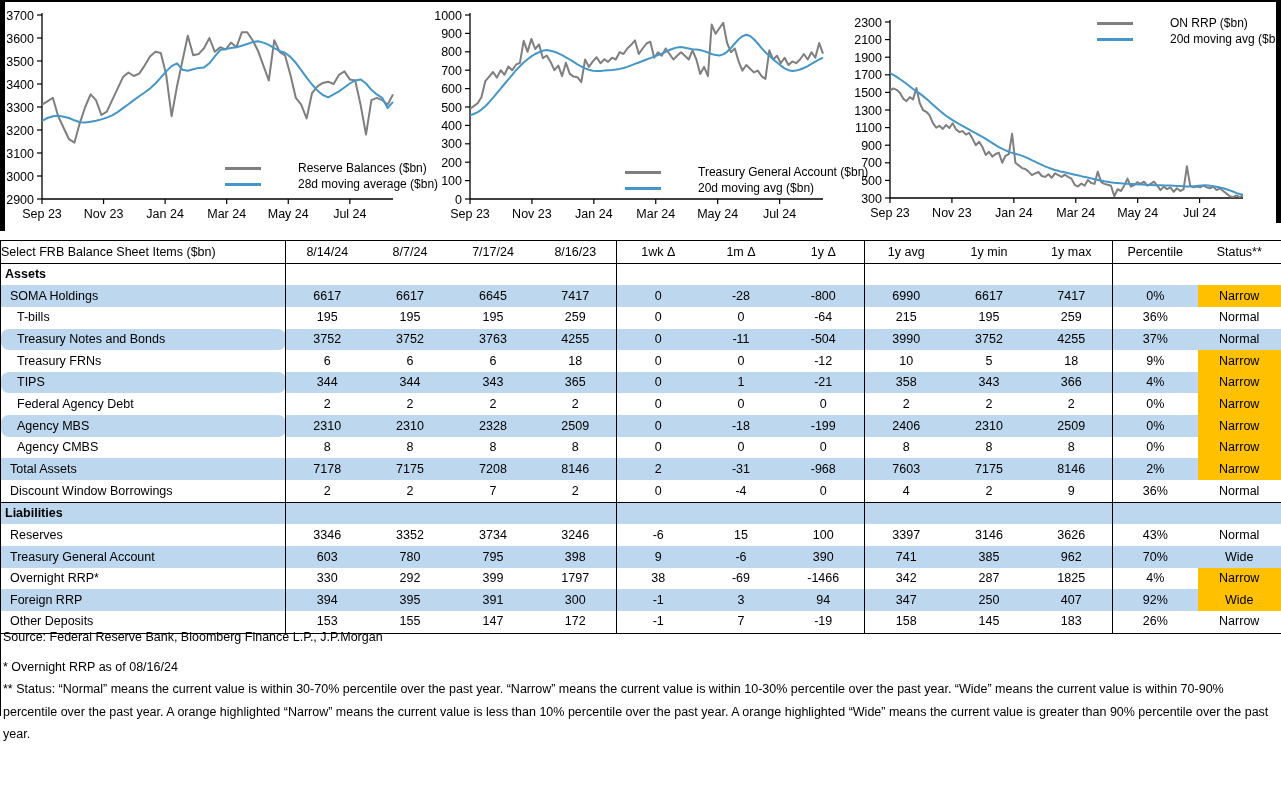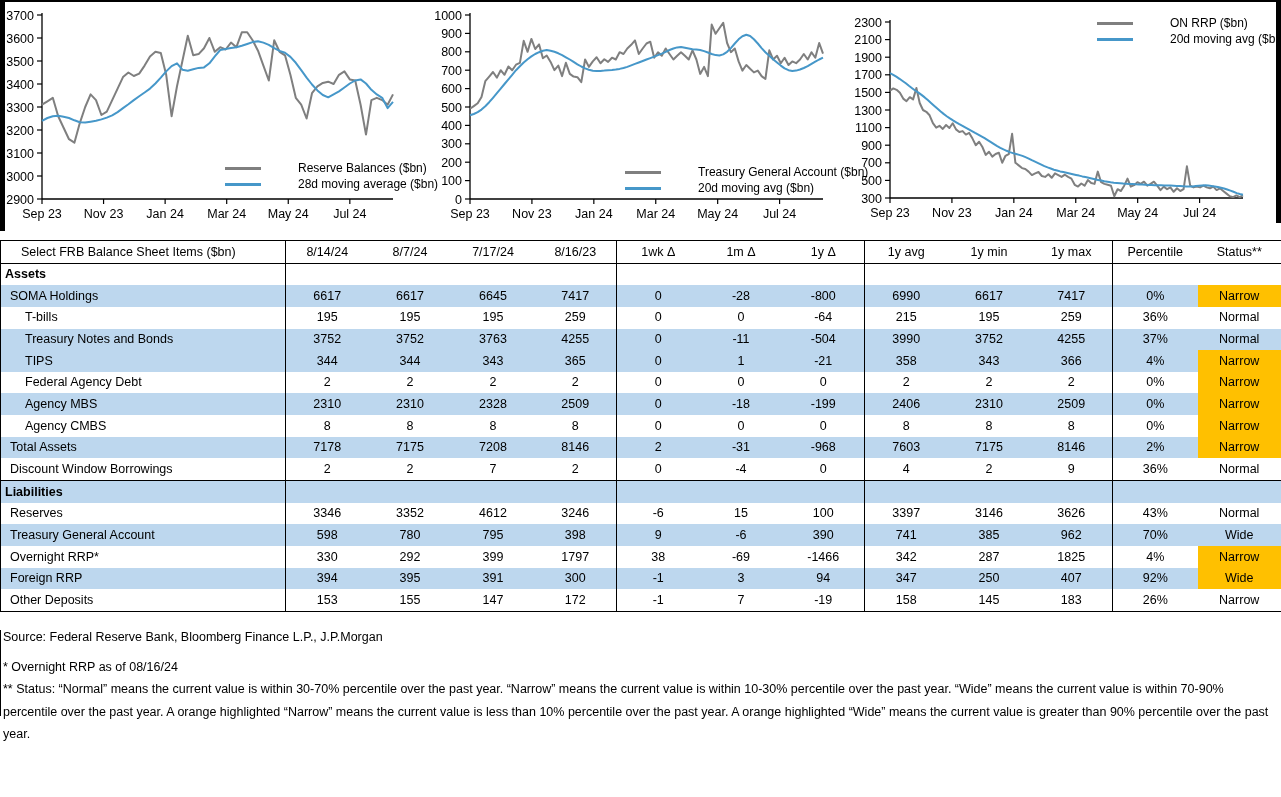--- a/index.html
+++ b/index.html
@@ -21,22 +21,22 @@
   .tablewrap{position:absolute;top:240px;left:0;width:1281px;}
   table{border-collapse:collapse;table-layout:fixed;width:1281px;font-size:12.5px;}
   td,th{padding:0;height:21.65px;overflow:hidden;white-space:nowrap;font-weight:normal;
         text-align:center;vertical-align:middle;line-height:1;}
   table{border:1.5px solid #000;}
   tr.hdr th{border-bottom:1.5px solid #000;}
   td.gb,th.gb{border-left:1.5px solid #000;}
   td.lbl,th.lbl{text-align:left;}
   .pad-sec{padding-left:4px;font-weight:bold;}
   .pad-1{padding-left:9px;}
-  .pad-2{padding-left:24px;}
-  .pad-hdr{padding-left:20px;}
+  .pad-2{padding-left:16px;border-radius:8px;}
+  .pad-hdr{padding-left:0;}
   tr.blue{background:#BDD7EE;}
   tr.rule-top td{border-top:1.5px solid #000;}
   td.orange{background:#FFC000;}
 
   .foot{position:absolute;left:3px;font-size:12.5px;line-height:22px;white-space:nowrap;}
   .foot-wrap{position:absolute;left:3px;width:1276px;font-size:12.5px;line-height:22.5px;white-space:normal;}
 </style>
 </head>
 <body>
 
@@ -286,20 +286,35 @@
             <td>4255</td>
             <td class="gb">0</td>
             <td>-11</td>
             <td>-504</td>
             <td class="gb">3990</td>
             <td>3752</td>
             <td>4255</td>
             <td class="gb">37%</td>
             <td>Normal</td>
           </tr>
+          <tr>
+            <td class="lbl pad-2">Treasury FRNs</td>
+            <td class="gb">6</td>
+            <td>6</td>
+            <td>6</td>
+            <td>18</td>
+            <td class="gb">0</td>
+            <td>0</td>
+            <td>-12</td>
+            <td class="gb">10</td>
+            <td>5</td>
+            <td>18</td>
+            <td class="gb">9%</td>
+            <td class="orange">Narrow</td>
+          </tr>
           <tr class="blue">
             <td class="lbl pad-2">TIPS</td>
             <td class="gb">344</td>
             <td>344</td>
             <td>343</td>
             <td>365</td>
             <td class="gb">0</td>
             <td>1</td>
             <td>-21</td>
             <td class="gb">358</td>
@@ -395,34 +410,34 @@
             <td class="gb"></td>
             <td></td>
             <td></td>
             <td class="gb"></td>
             <td></td>
           </tr>
           <tr>
             <td class="lbl pad-1">Reserves</td>
             <td class="gb">3346</td>
             <td>3352</td>
-            <td>4612</td>
+            <td>3734</td>
             <td>3246</td>
             <td class="gb">-6</td>
             <td>15</td>
             <td>100</td>
             <td class="gb">3397</td>
             <td>3146</td>
             <td>3626</td>
             <td class="gb">43%</td>
             <td>Normal</td>
           </tr>
           <tr class="blue">
             <td class="lbl pad-1">Treasury General Account</td>
-            <td class="gb">598</td>
+            <td class="gb">603</td>
             <td>780</td>
             <td>795</td>
             <td>398</td>
             <td class="gb">9</td>
             <td>-6</td>
             <td>390</td>
             <td class="gb">741</td>
             <td>385</td>
             <td>962</td>
             <td class="gb">70%</td>

